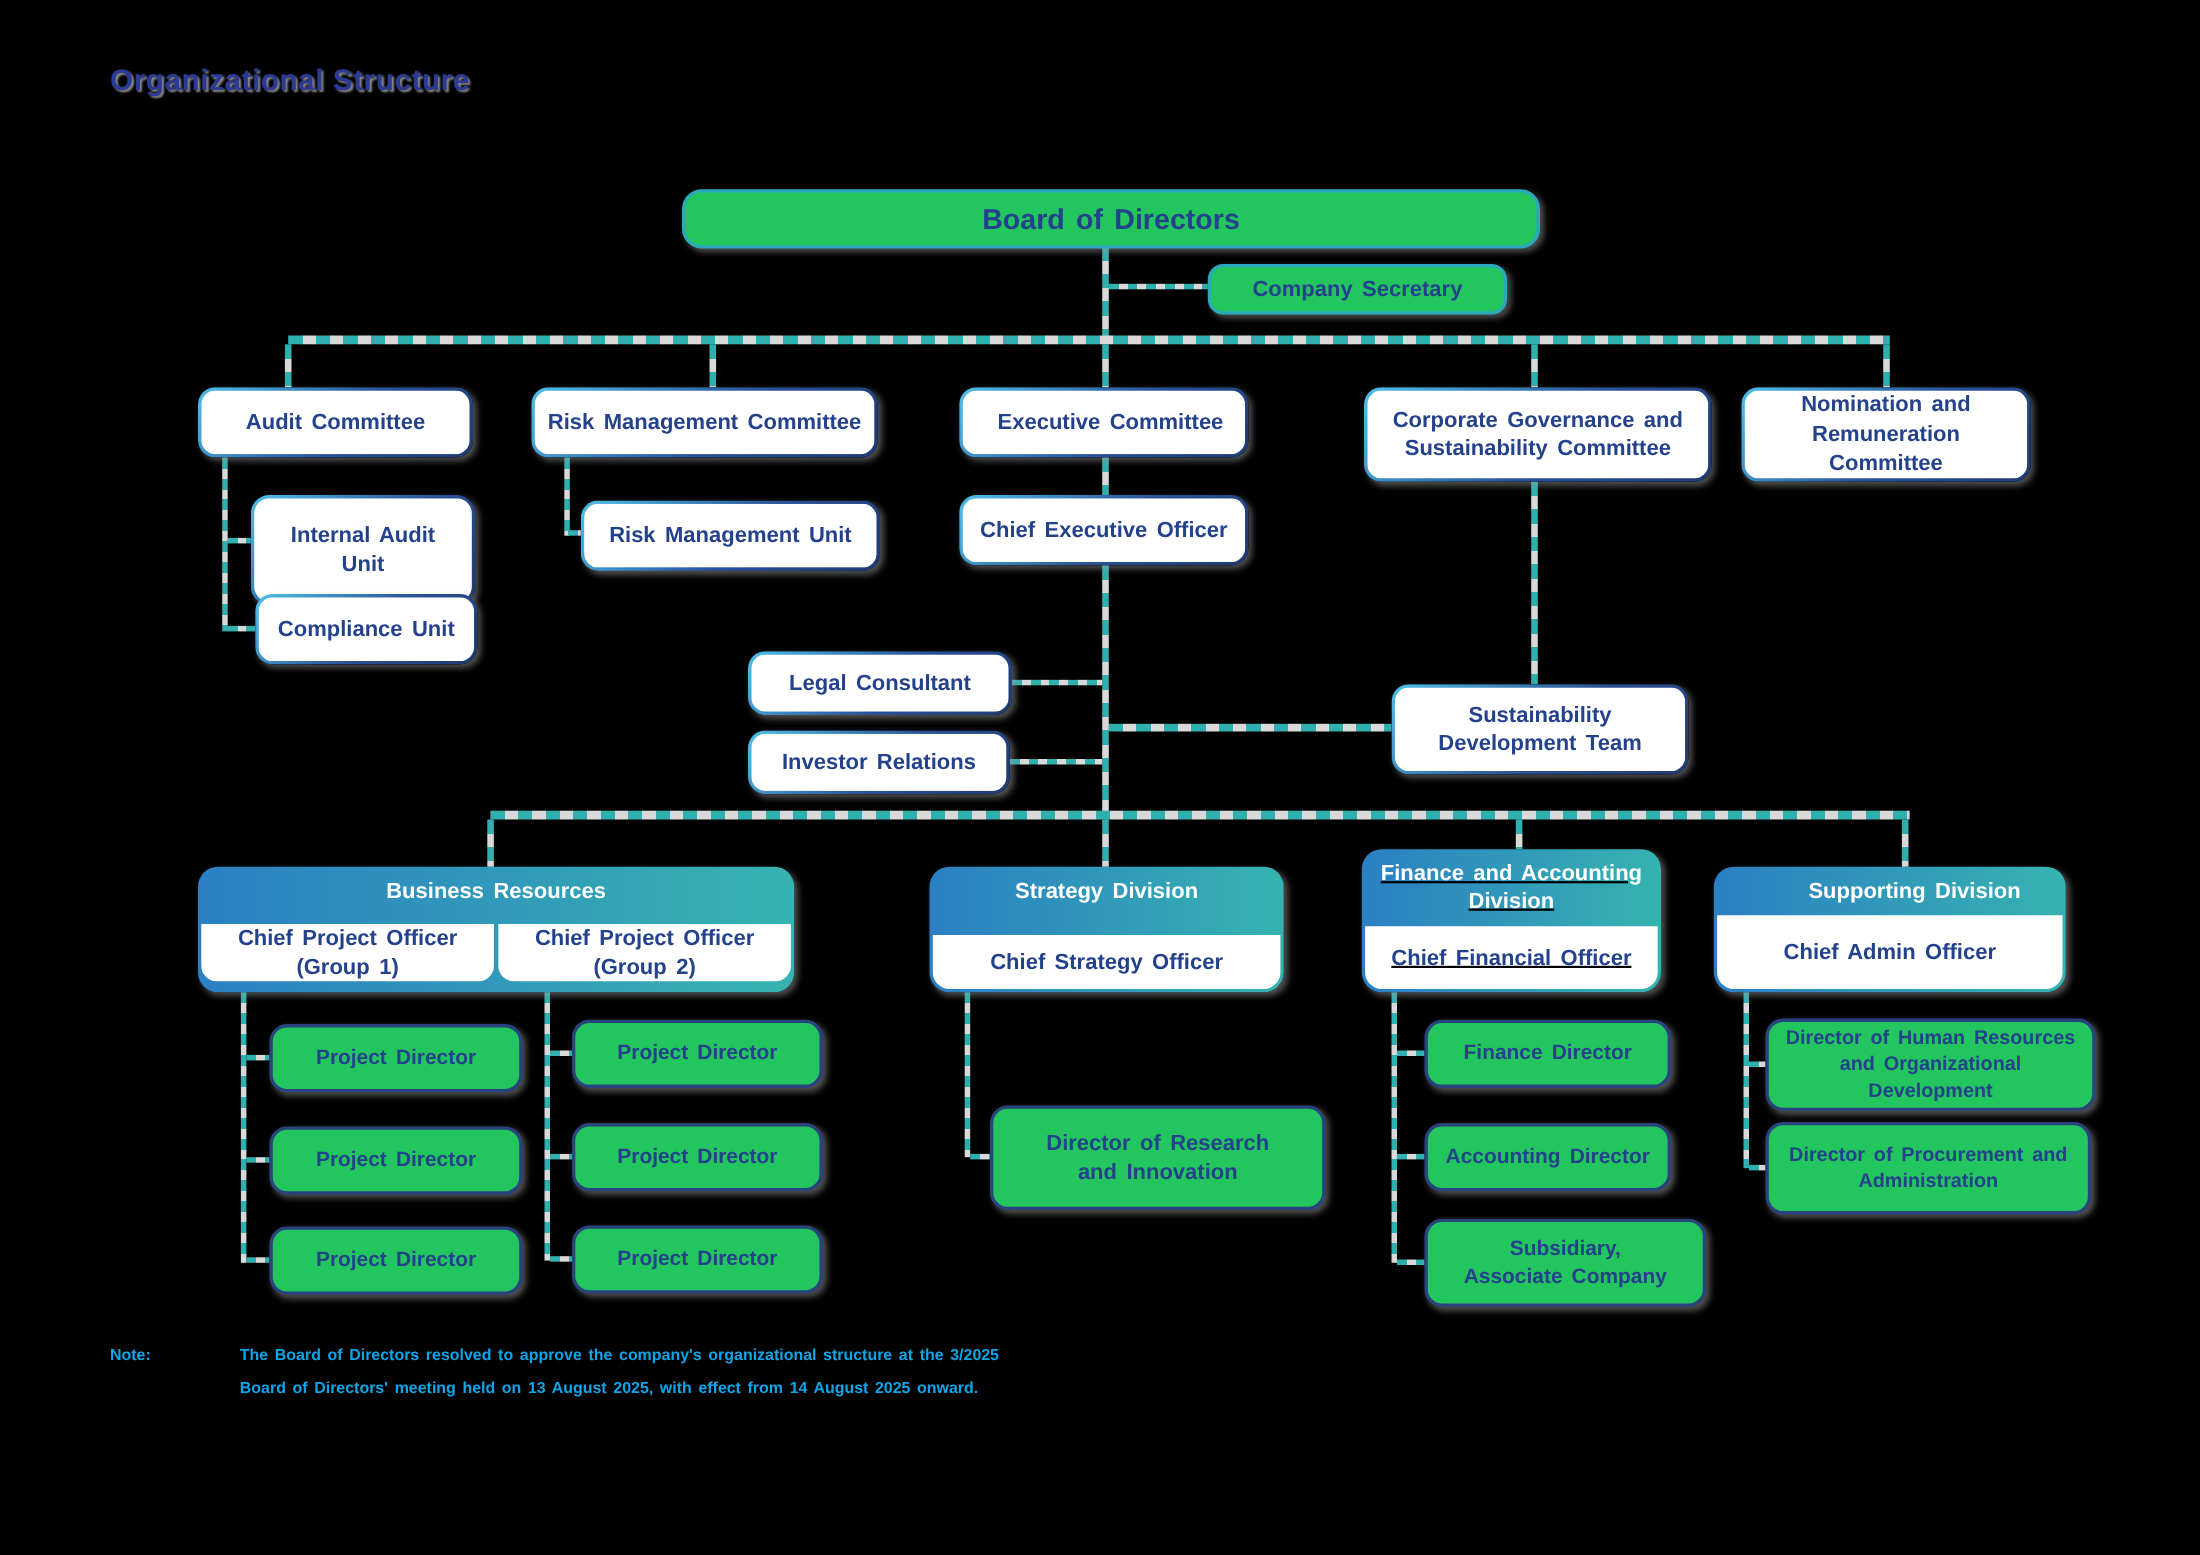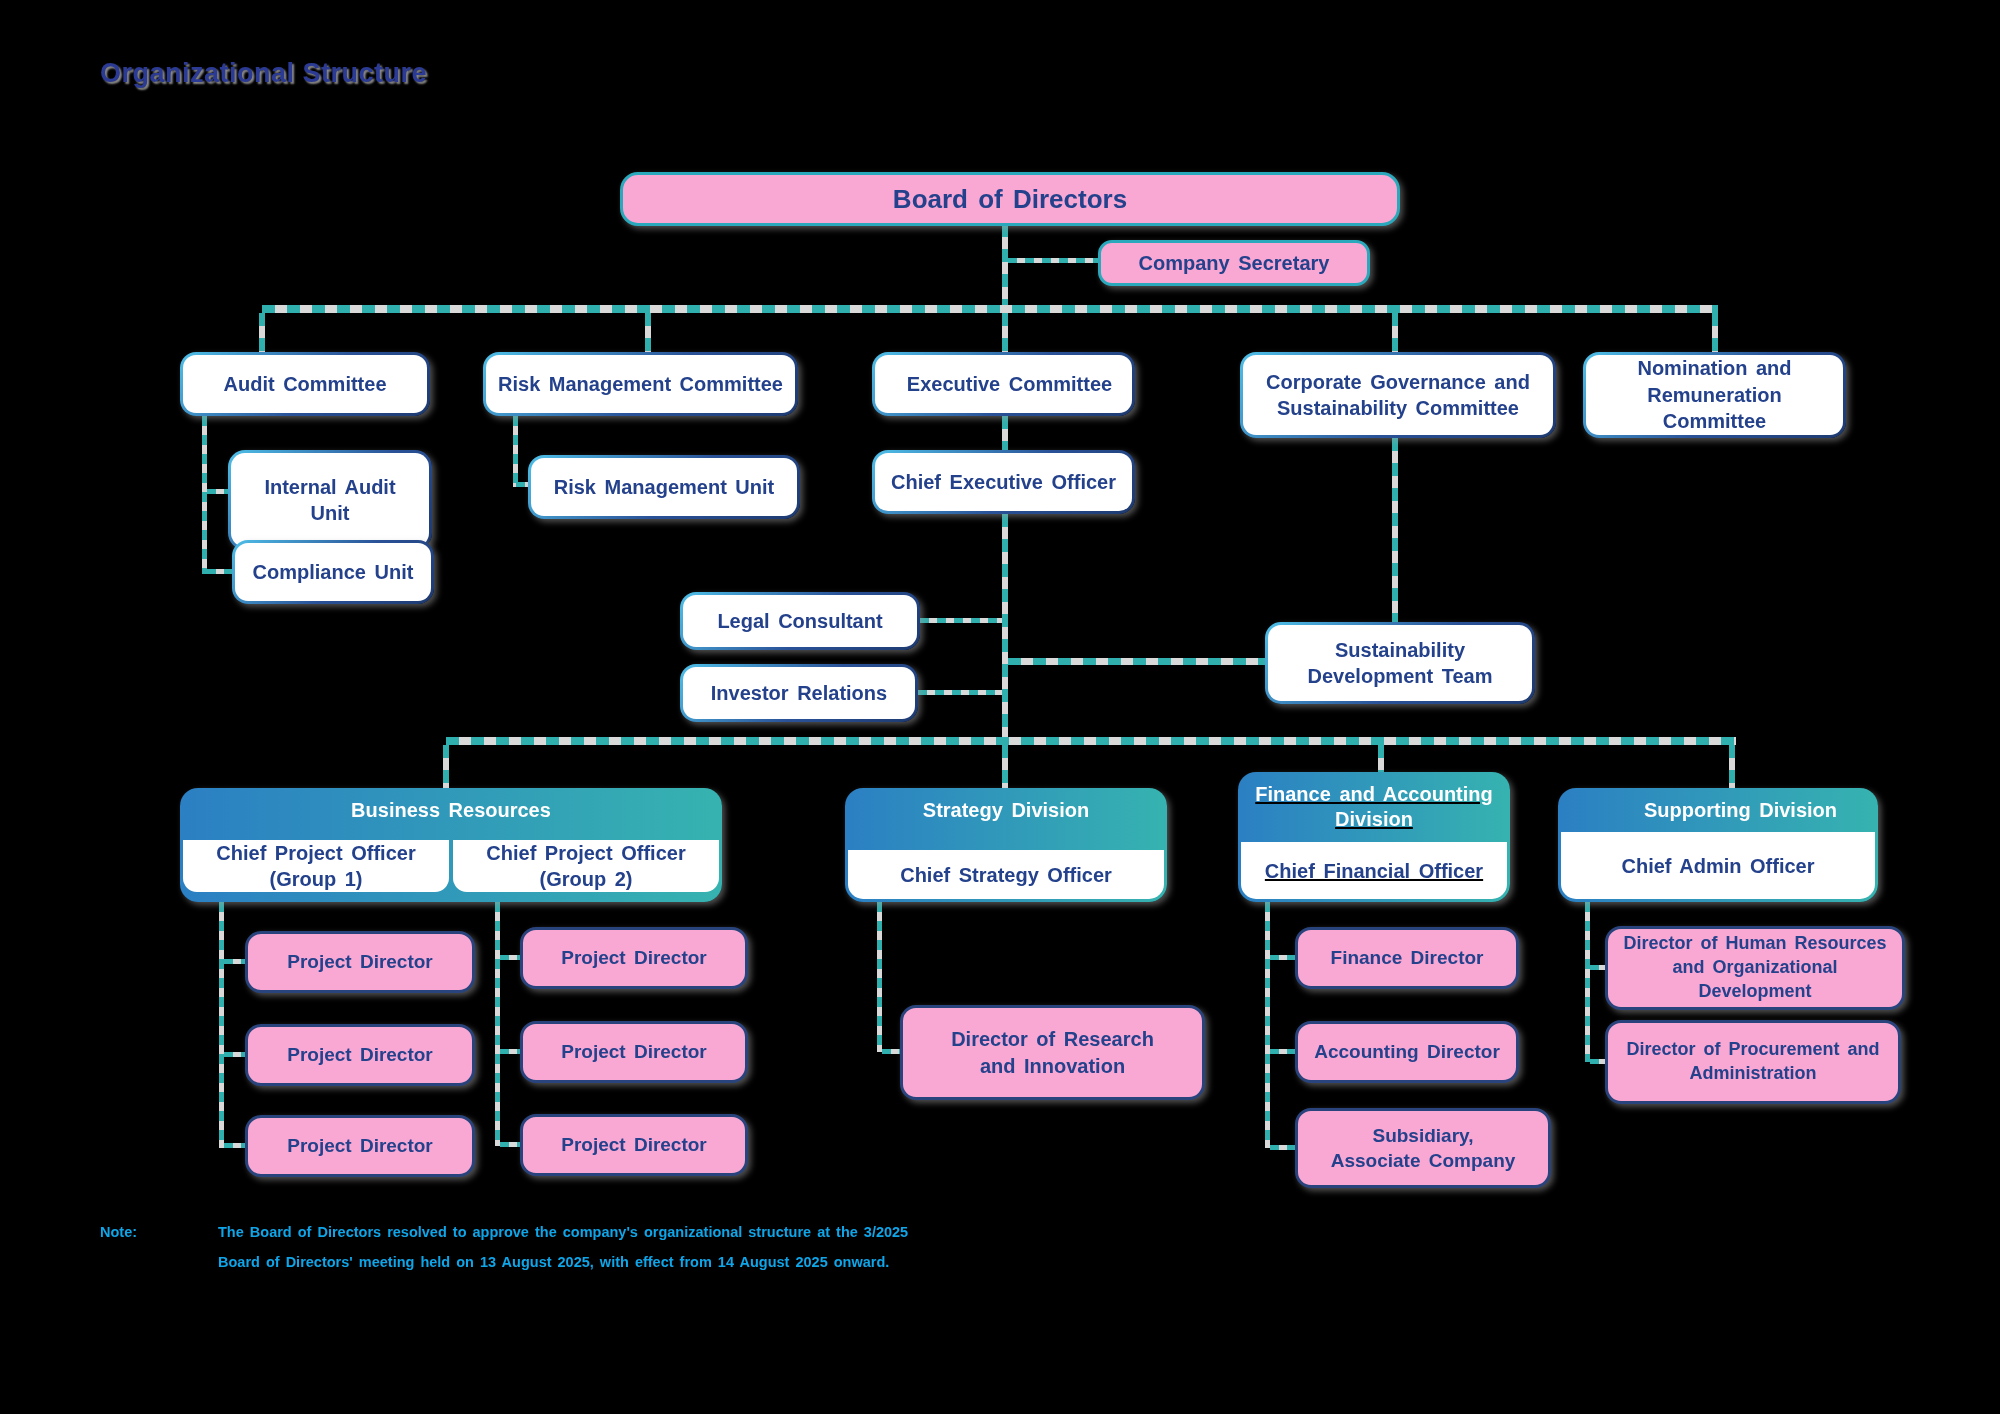--- a/index.html
+++ b/index.html
@@ -7,21 +7,21 @@
     position:relative;width:2000px;height:1414px;background:#000;overflow:hidden;
     font-family:"Liberation Sans",sans-serif;
   }
   .page-title{
     position:absolute;left:100px;top:58px;
     font-size:27px;font-weight:bold;color:#2b3a94;letter-spacing:.5px;
     text-shadow:2px 2px 2px rgba(165,165,165,.85);
   }
   .box{
     position:absolute;display:flex;align-items:center;justify-content:center;
-    text-align:center;background:#f9a8d4;color:#24418c;font-weight:600;
+    text-align:center;background:#22c55e;color:#24418c;font-weight:600;
     font-size:20px;line-height:1.32;border-radius:16px;word-spacing:3px;
     white-space:pre-line;box-shadow:3px 3px 6px rgba(160,160,160,.5);
     padding:2px 8px;box-sizing:border-box;
   }
   .teal{border:3px solid #2ba9bc;}
   .grad{
     border:3px solid transparent;
     background:linear-gradient(#fff,#fff) padding-box,
                linear-gradient(135deg,#4fc0e8 0%,#2a5298 55%,#1e3a70 100%) border-box;
   }

